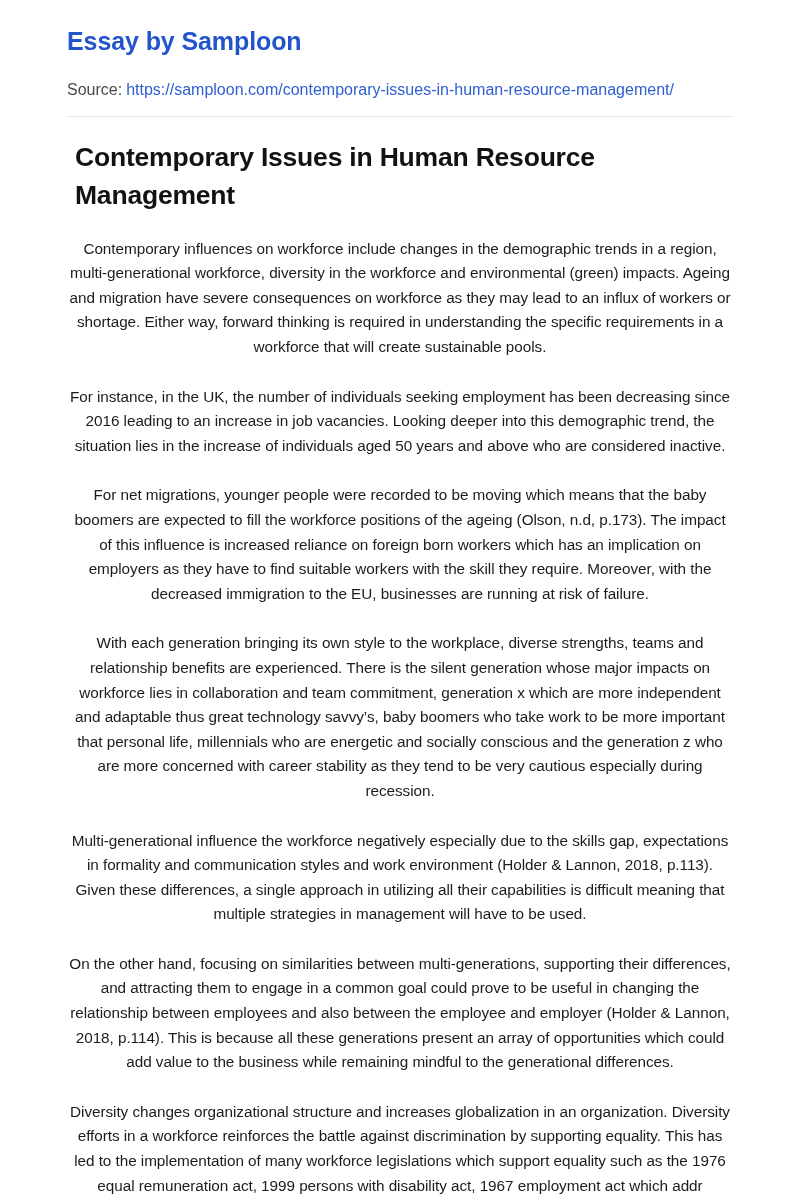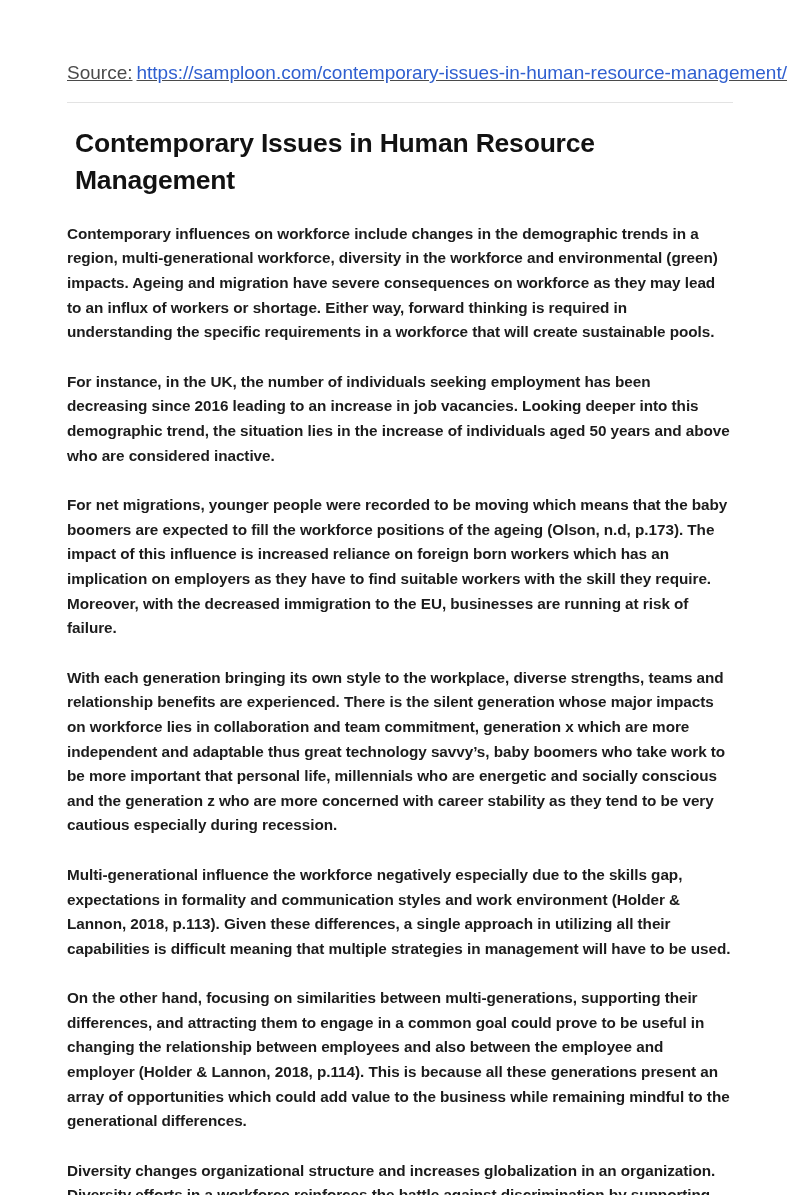--- a/index.html
+++ b/index.html
@@ -30,26 +30,25 @@
   }
   .brand {
     font-size: 25px;
     font-weight: 700;
     color: #2255cc;
     letter-spacing: -0.1px;
     line-height: 1.2;
     margin: 0;
   }
   .source-line {
-    margin-top: 34px;
-    font-size: 19px;
+    margin-top: 23px;
+    font-size: 16px;
     line-height: 1.4;
     color: #4a4a4a;
     white-space: nowrap;
-    text-decoration: underline;
   }
   .source-label {
     color: #4a4a4a;
   }
   .source-url {
     color: #2f5fd0;
     text-decoration: none;
     margin-left: 4px;
     word-break: break-all;
   }
@@ -71,34 +70,35 @@
     max-width: 600px;
   }
   .article-body {
     margin-top: 22px;
   }
   .article-body p {
     margin: 0 0 25px 0;
     font-size: 15.3px;
     line-height: 24.6px;
     color: #1c1c1c;
-    font-weight: 700;
+    font-weight: 400;
     letter-spacing: -0.05px;
-    text-align: left;
+    text-align: center;
   }
   .article-body p:last-child {
     margin-bottom: 0;
   }
 </style>
 </head>
 <body>
 
 <div class="page">
 
   <header class="site-header">
+    <div class="brand">Essay by Samploon</div>
 
     <div class="source-line">
       <span class="source-label">Source:</span><a class="source-url" href="#">https://samploon.com/contemporary-issues-in-human-resource-management/</a>
     </div>
 
     <hr class="divider">
   </header>
 
   <main>
     <h1 class="article-title">Contemporary Issues in Human Resource Management</h1>

